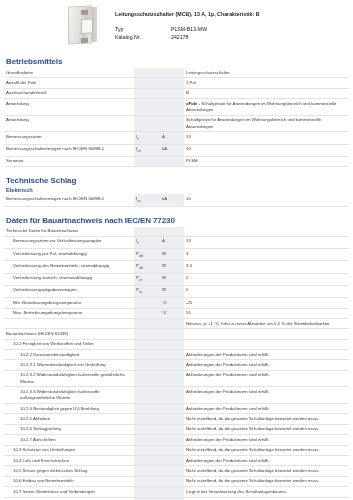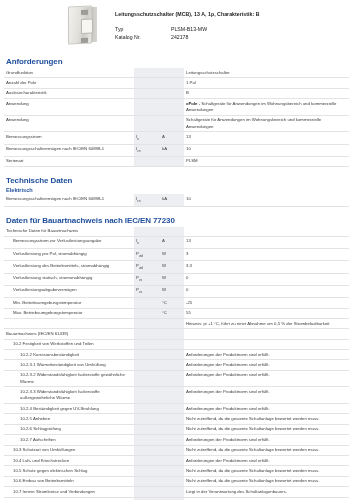--- a/index.html
+++ b/index.html
@@ -158,21 +158,21 @@
         <div class="head-k">Typ</div>
         <div class="head-v">PLSM-B13-MW</div>
       </div>
       <div class="head-row">
         <div class="head-k">Katalog Nr.</div>
         <div class="head-v">242178</div>
       </div>
     </div>
   </div>
 
-  <div class="sec">Anforderungen</div>
+  <div class="sec">Betriebsmittels</div>
   <table class="dt">
     <tbody>
         <tr>
           <td class="c-label">Grundfunktion</td>
           <td class="c-sym"></td>
           <td class="c-unit"></td>
           <td class="c-val">Leitungsschutzschalter</td>
         </tr>
         <tr>
           <td class="c-label">Anzahl der Pole</td>
@@ -212,21 +212,21 @@
         </tr>
         <tr>
           <td class="c-label">Serienart</td>
           <td class="c-sym"></td>
           <td class="c-unit"></td>
           <td class="c-val">PLSM</td>
         </tr>
       </tbody>
   </table>
 
-  <div class="sec tight">Technische Daten</div>
+  <div class="sec tight">Technische Schlag</div>
   <div class="subsec">Elektrisch</div>
   <table class="dt">
     <tbody>
         <tr>
           <td class="c-label">Bemessungsschaltvermögen nach IEC/EN 60898-1</td>
           <td class="c-sym"><span class="sym">I<sub>cn</sub></span></td>
           <td class="c-unit">kA</td>
           <td class="c-val">10</td>
         </tr>
       </tbody>

